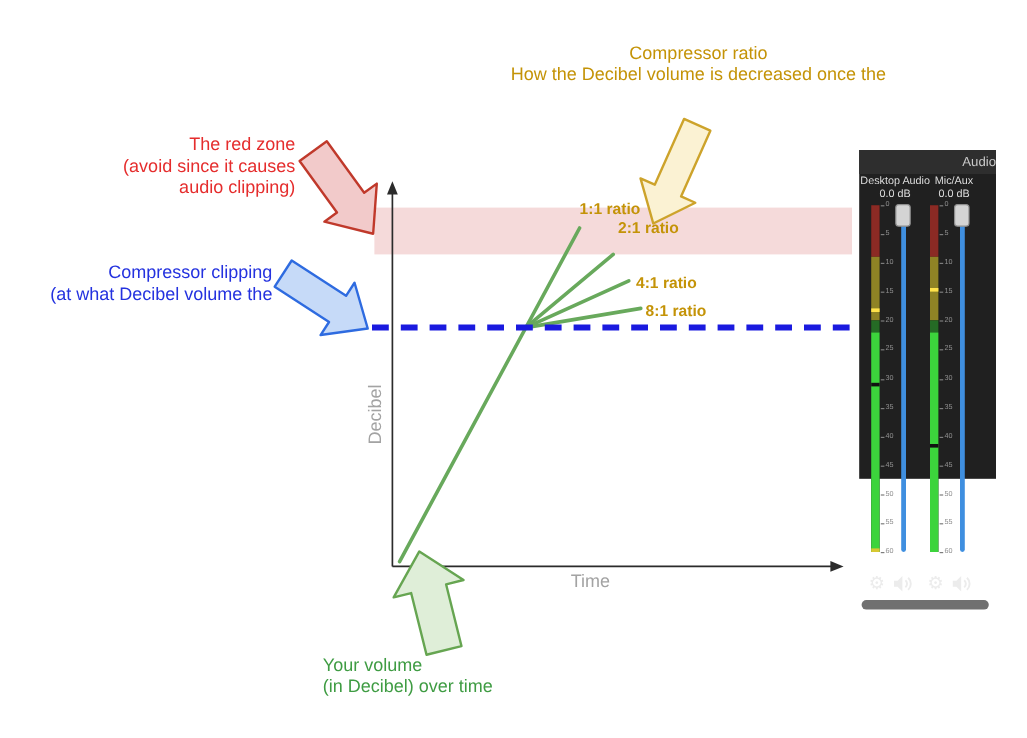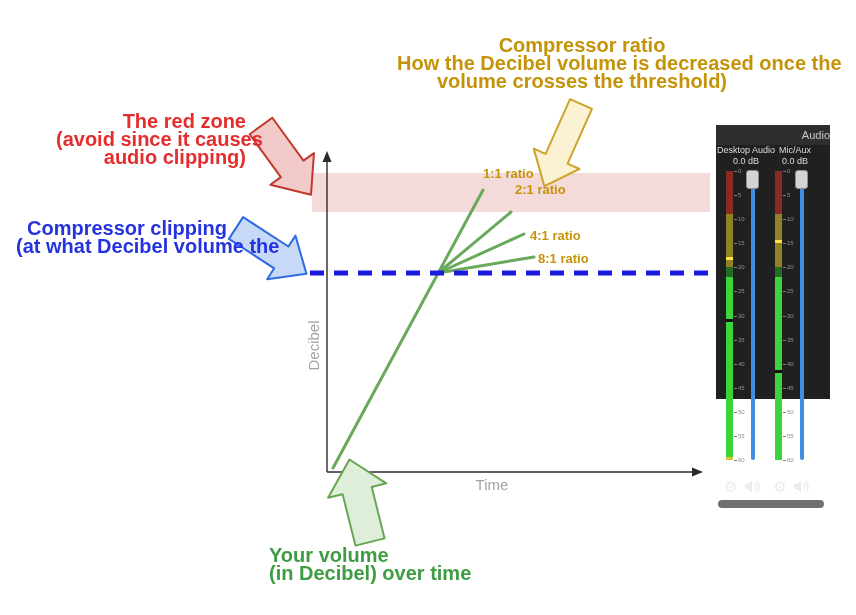--- a/index.html
+++ b/index.html
@@ -6,21 +6,21 @@
     --gold:#c49307; --red:#e52d2d; --blue:#2432df; --green-text:#3f9c43;
     --line-green:#68a95c; --dashed-blue:#1a1adf; --red-band:#f5dada;
     --axis:#2b2b2b; --axis-text:#a3a3a3;
     --mixer-bg:#202020; --mixer-title-bg:#2e2e2e; --mixer-text:#dcdcdc;
     --slider:#3f8fe0;
   }
   html,body{margin:0;padding:0;background:#fff;}
   .stage{position:relative;width:856px;height:615px;background:#ffffff;
          font-family:"Liberation Sans",sans-serif;overflow:hidden;}
   .stage svg.diagram{position:absolute;left:0;top:0;}
-  .callout{position:absolute;font-size:20px;line-height:18px;font-weight:bold;}
+  .callout{position:absolute;font-size:15px;line-height:18px;}
   .callout div{white-space:nowrap;}
   #callout-ratio{left:397px;top:36px;width:370px;text-align:center;color:var(--gold);}
   #callout-redzone{left:56px;top:112px;width:190px;text-align:right;color:var(--red);}
   #callout-threshold{left:16px;top:219px;width:211px;text-align:right;color:var(--blue);}
   #callout-volume{left:269px;top:546px;width:200px;text-align:left;color:var(--green-text);}
   .ratio-label{position:absolute;font-size:13px;font-weight:bold;color:var(--gold);white-space:nowrap;}
   #ratio-1{left:483px;top:166px;} #ratio-2{left:515px;top:182px;}
   #ratio-4{left:530px;top:228px;} #ratio-8{left:538px;top:251px;}
   .axis-label{position:absolute;font-size:15px;color:var(--axis-text);}
   #ylabel{left:282px;top:337px;width:62px;text-align:center;transform:rotate(-90deg);}
@@ -81,21 +81,20 @@
 
     <polygon points="0,-14 53,-14 53,-27 85,0 53,27 53,14 0,14" transform="translate(261,126) rotate(54)" fill="#f2caca" stroke="#c0392b" stroke-width="2" stroke-linejoin="round"></polygon>
     <polygon points="0,-13 54,-13 54,-26 84,0 54,26 54,13 0,13" transform="translate(236,228) rotate(33)" fill="#c6daf8" stroke="#2e6be0" stroke-width="2" stroke-linejoin="round"></polygon>
     <polygon points="0,-12 60,-12 60,-25 90,0 60,25 60,12 0,12" transform="translate(581,104) rotate(114)" fill="#fbf2d3" stroke="#cda32b" stroke-width="2" stroke-linejoin="round"></polygon>
     <polygon points="0,-15 53,-15 53,-30 85,0 53,30 53,15 0,15" transform="translate(370,542) rotate(-104)" fill="#dfeed8" stroke="#66a551" stroke-width="2" stroke-linejoin="round"></polygon>
   </svg>
 
   <div class="callout" id="callout-ratio">
     <div>Compressor ratio</div>
     <div>How the Decibel volume is decreased once the</div>
-    <div>volume crosses the threshold)</div>
   </div>
   <div class="callout" id="callout-redzone">
     <div>The red zone</div>
     <div>(avoid since it causes</div>
     <div>audio clipping)</div>
   </div>
   <div class="callout" id="callout-threshold">
     <div>Compressor clipping</div>
     <div>(at what Decibel volume the</div>
   </div>

